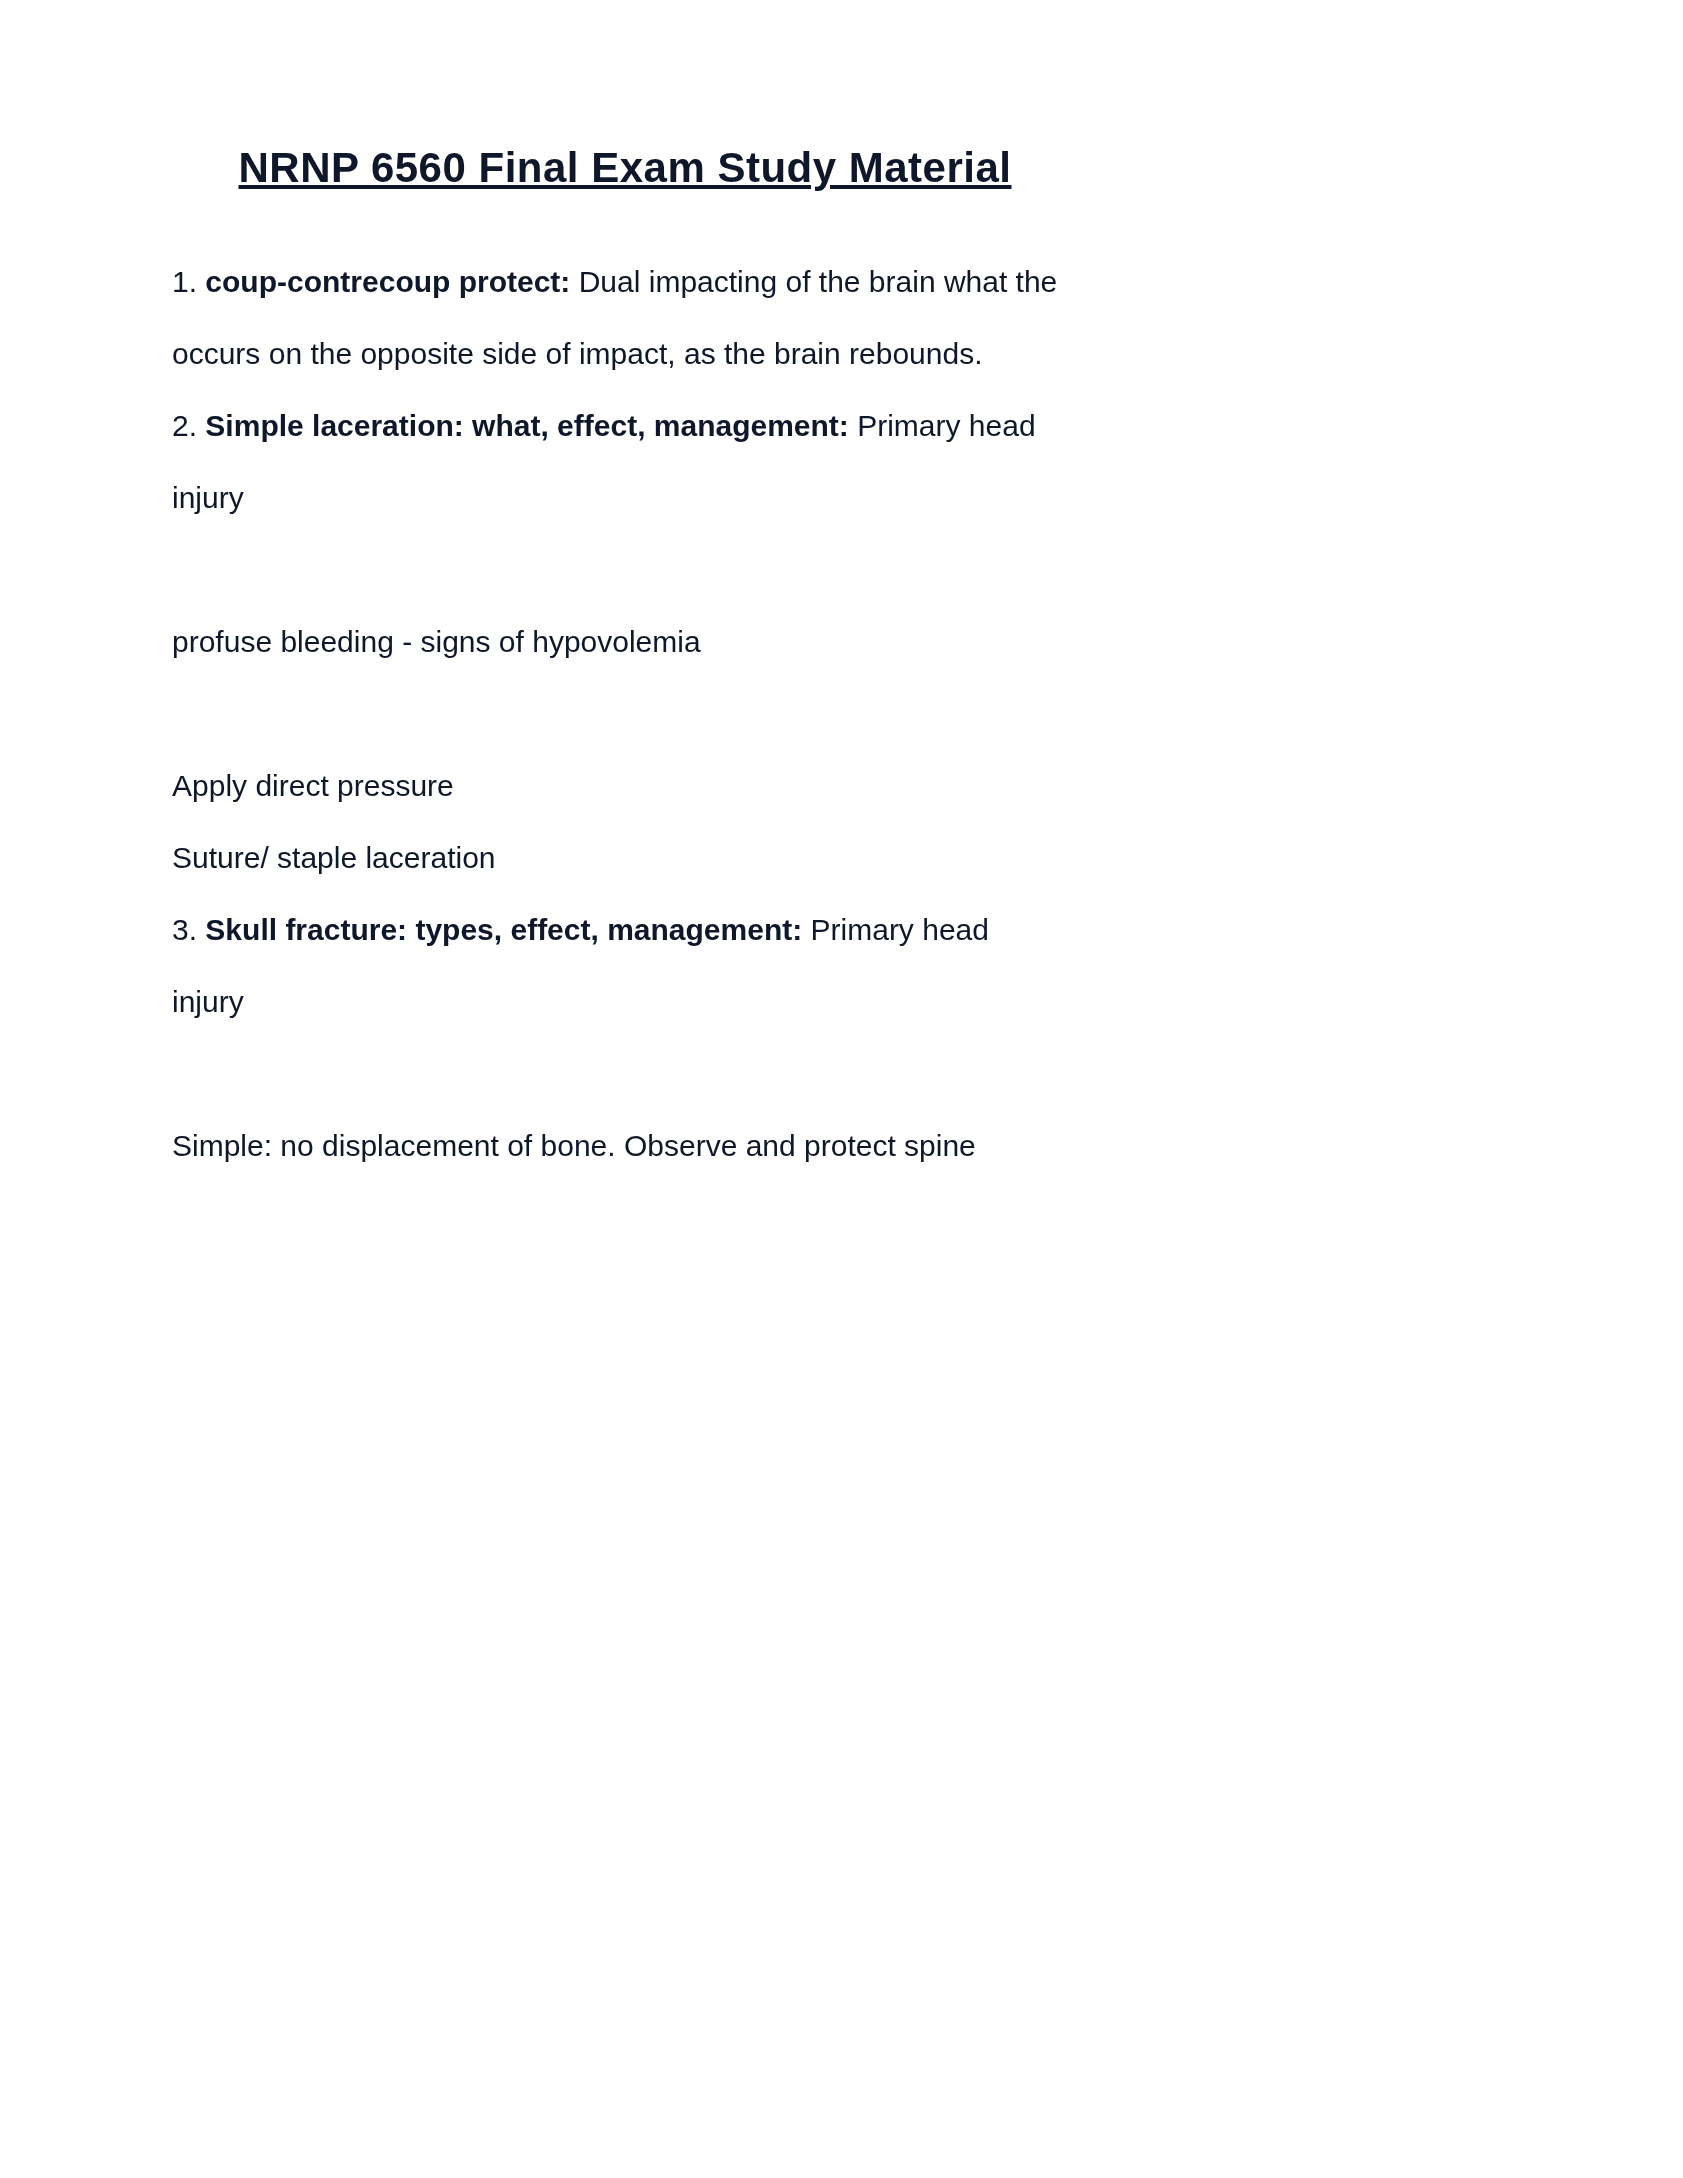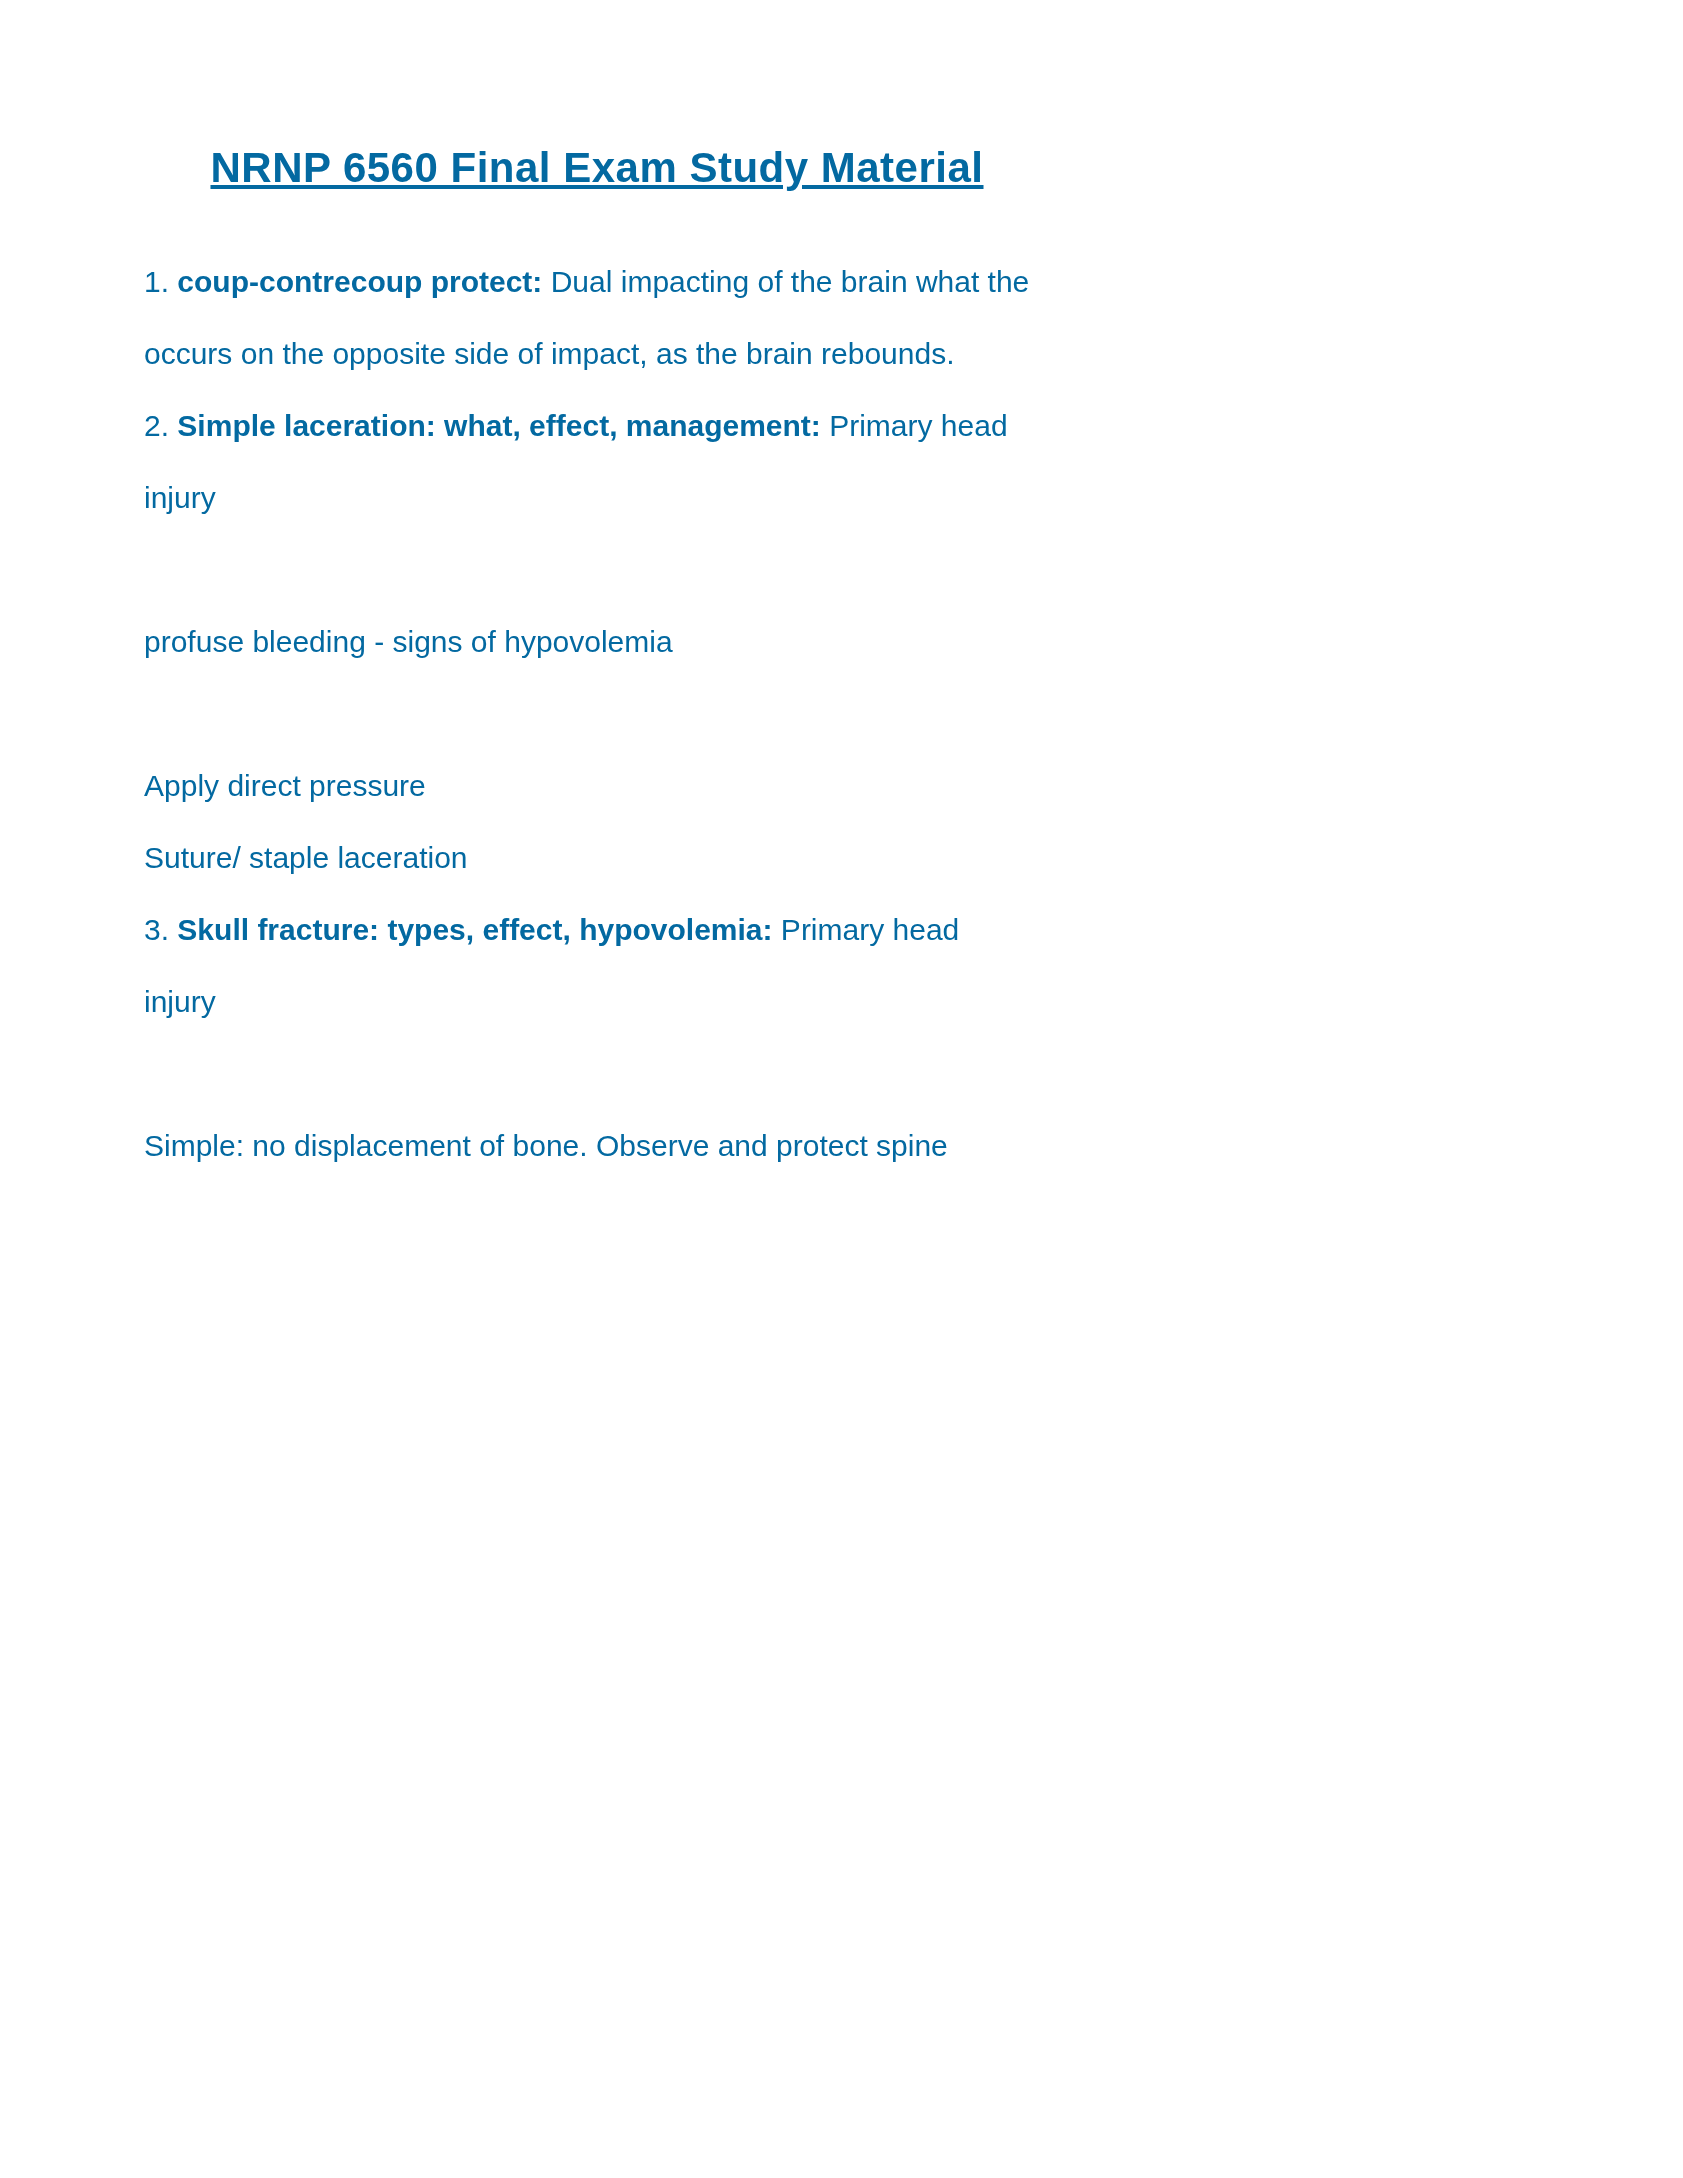--- a/index.html
+++ b/index.html
@@ -5,23 +5,24 @@
   html, body {
     margin: 0;
     padding: 0;
     background: #ffffff;
   }
   .page {
     position: relative;
     width: 1360px;
     height: 2178px;
     background: #ffffff;
-    color: #0369a1;
+    color: #0f172a;
     font-family: "Liberation Sans", sans-serif;
     overflow: hidden;
+    margin-left: 28px;
   }
   .content {
     position: absolute;
     left: 144px;
     top: 0;
     width: 906px;
   }
   .doc-title {
     margin-top: 143px;
     font-size: 42px;
@@ -53,20 +54,20 @@
     <div class="doc-body">
         <div class="line"><span class="run">1. </span><span class="run-bold">coup-contrecoup protect:</span><span class="run"> Dual impacting of the brain what the</span></div>
         <div class="line"><span class="run">occurs on the opposite side of impact, as the brain rebounds.</span></div>
         <div class="line"><span class="run">2. </span><span class="run-bold">Simple laceration: what, effect, management:</span><span class="run"> Primary head</span></div>
         <div class="line"><span class="run">injury</span></div>
         <div class="line"></div>
         <div class="line"><span class="run">profuse bleeding - signs of hypovolemia</span></div>
         <div class="line"></div>
         <div class="line"><span class="run">Apply direct pressure</span></div>
         <div class="line"><span class="run">Suture/ staple laceration</span></div>
-        <div class="line"><span class="run">3. </span><span class="run-bold">Skull fracture: types, effect, hypovolemia:</span><span class="run"> Primary head</span></div>
+        <div class="line"><span class="run">3. </span><span class="run-bold">Skull fracture: types, effect, management:</span><span class="run"> Primary head</span></div>
         <div class="line"><span class="run">injury</span></div>
         <div class="line"></div>
         <div class="line"><span class="run">Simple: no displacement of bone. Observe and protect spine</span></div>
       </div>
   </div>
 </div>
 
 
 </body></html>

